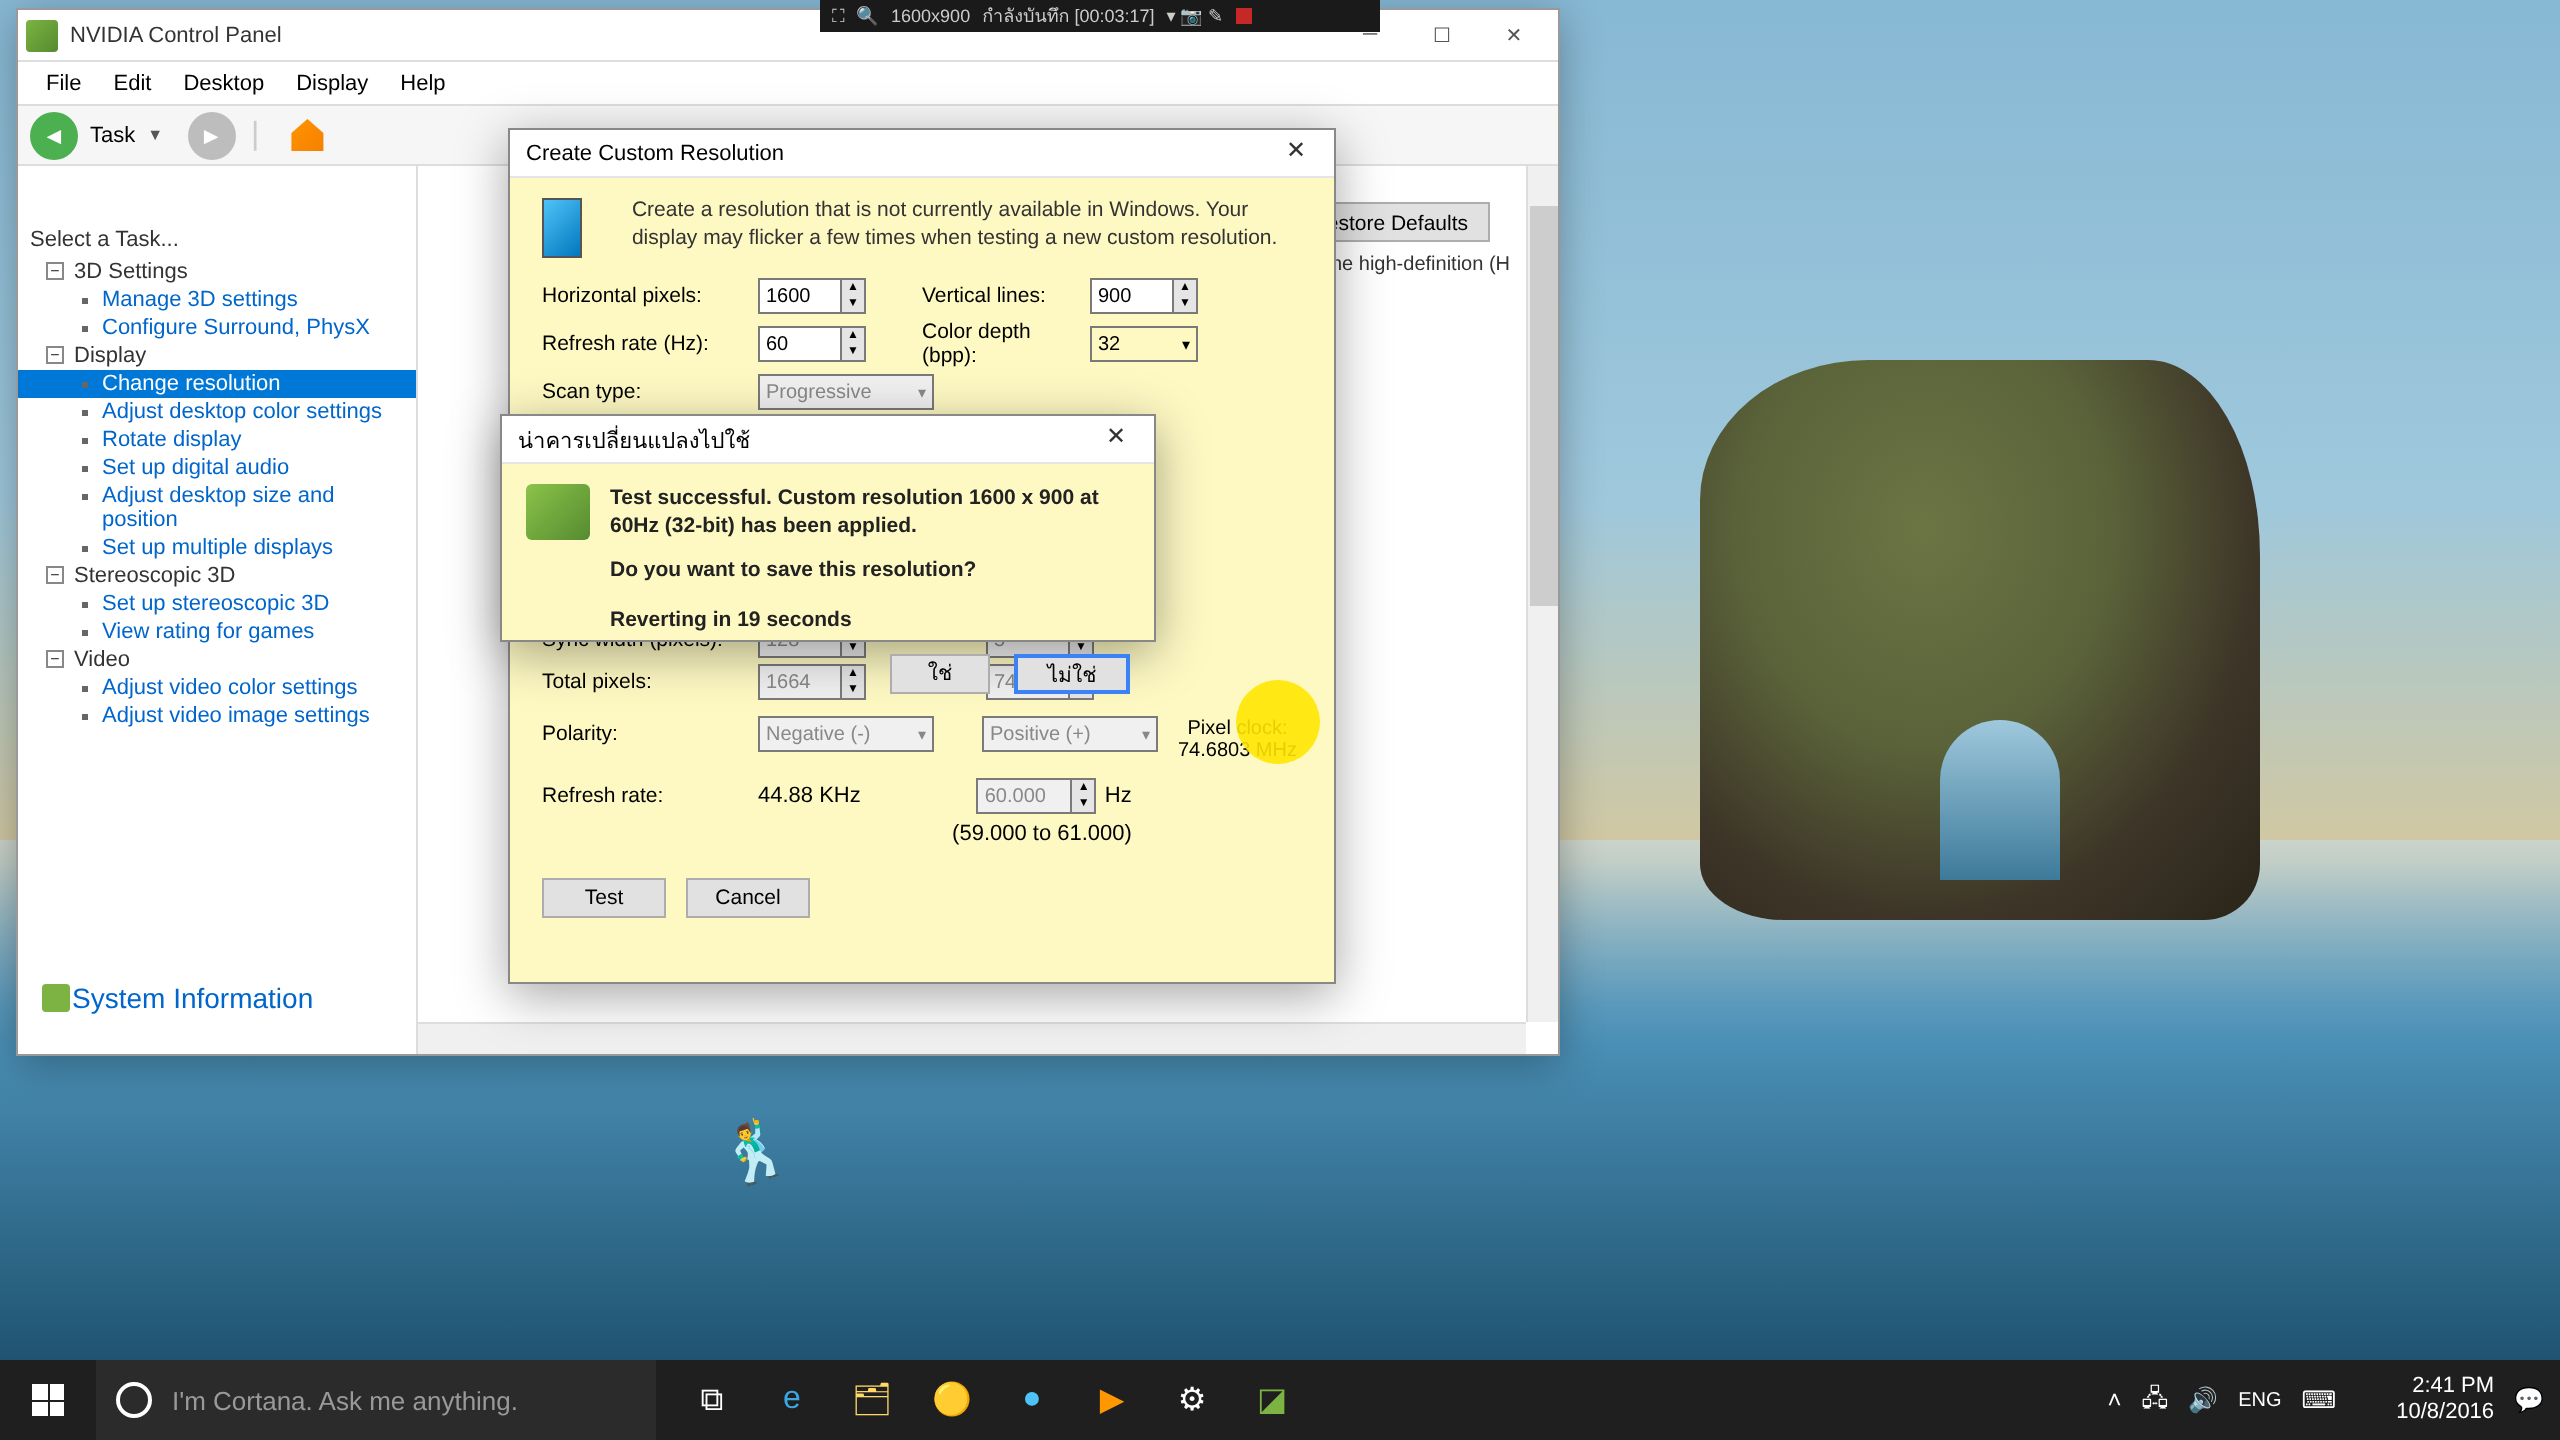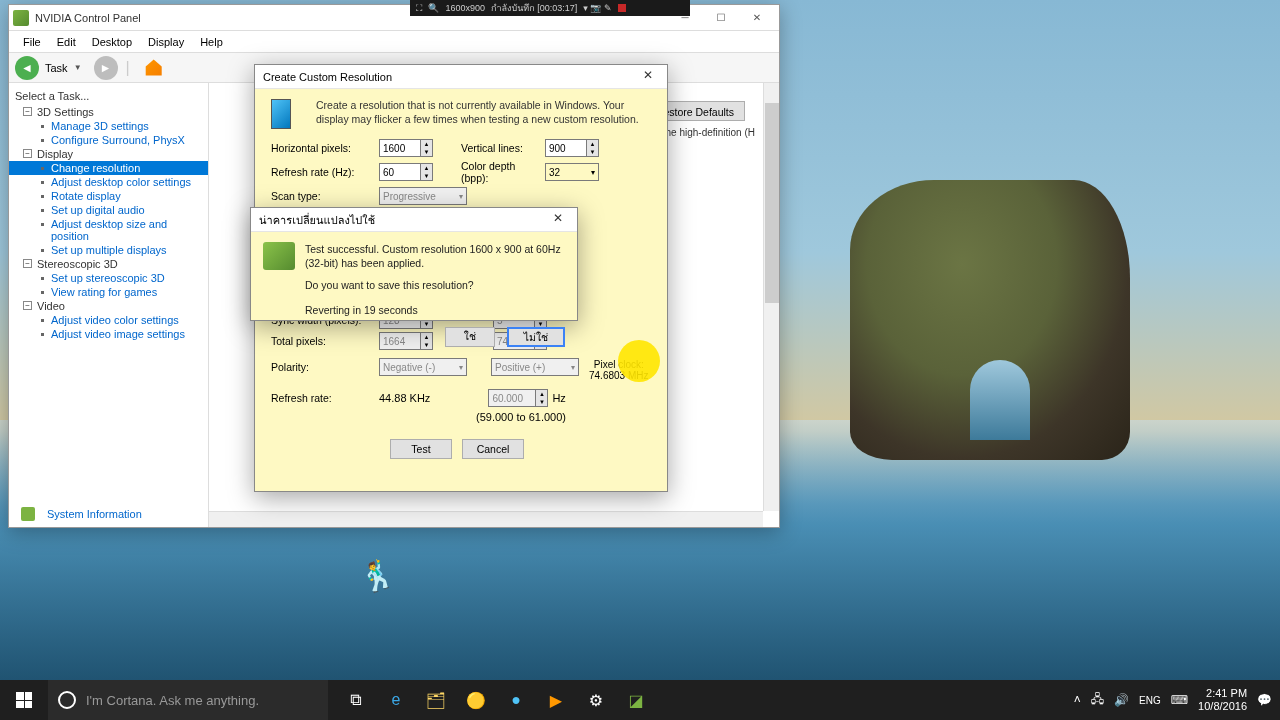--- a/index.html
+++ b/index.html
@@ -20,27 +20,27 @@
 .toolbar { height: 30px; display: flex; align-items: center; padding: 0 6px; gap: 4px; background: #f6f6f6; border-bottom: 1px solid #ddd; }
 .nav-circle { width: 24px; height: 24px; border-radius: 50%; display: flex; align-items: center; justify-content: center; color: #fff; font-size: 12px; cursor: pointer; }
 .nav-back { background: #4caf50; }
 .nav-fwd { background: #bdbdbd; }
 .back-label { font-size: 11px; margin: 0 2px; }
 .dropdown-arrow { font-size: 8px; color: #555; margin-right: 8px; }
 .home-icon { width: 20px; height: 20px; background: linear-gradient(135deg, #ff9800, #f57c00); clip-path: polygon(50% 10%, 90% 45%, 90% 90%, 10% 90%, 10% 45%); margin-left: 6px; }
 
 .content-area { display: flex; height: calc(100% - 78px); }
 .sidebar { width: 200px; border-right: 1px solid #ddd; background: #fff; font-size: 11px; padding: 4px 0; overflow: auto; }
-.task-header { padding: 3px 6px; font-size: 11px; color: #333; }
+.task-header { padding: 3px 6px; font-size: 11px; color: #333; margin-top: 24px; }
 .tree-item { padding: 1px 2px 1px 28px; color: #333; cursor: default; position: relative; }
 .tree-link { color: #0066cc; cursor: pointer; padding: 1px 2px 1px 42px; position: relative; }
 .tree-link.selected { background: #0078d7; color: #fff; }
 .expander { position: absolute; left: 14px; top: 2px; width: 9px; height: 9px; border: 1px solid #888; background: #fff; font-size: 8px; line-height: 7px; text-align: center; cursor: pointer; }
 .tree-link .bullet { position: absolute; left: 32px; top: 6px; width: 3px; height: 3px; background: #666; }
-.sys-info { position: absolute; bottom: 6px; left: 12px; font-size: 11px; color: #0066cc; display: flex; align-items: center; gap: 12px; }
+.sys-info { position: absolute; bottom: 20px; left: 12px; font-size: 14px; color: #0066cc; display: flex; align-items: center; gap: 1px; }
 .sys-info-icon { width: 14px; height: 14px; background: #7cb342; border-radius: 2px; }
 
 .main-panel { flex: 1; position: relative; background: #fff; }
 .scroll-track { position: absolute; right: 0; top: 0; bottom: 16px; width: 16px; background: #f0f0f0; border-left: 1px solid #ddd; }
 .scroll-thumb { position: absolute; top: 20px; width: 14px; height: 200px; background: #cdcdcd; left: 1px; }
 .scroll-h { position: absolute; bottom: 0; left: 0; right: 16px; height: 16px; background: #f0f0f0; border-top: 1px solid #ddd; }
 
 .restore-btn { position: absolute; right: 34px; top: 18px; padding: 4px 10px; font-size: 11px; background: #e1e1e1; border: 1px solid #adadad; }
 .hd-text { position: absolute; right: 24px; top: 44px; font-size: 10px; color: #333; }
 
@@ -58,46 +58,46 @@
 .form-label { width: 108px; font-size: 10.5px; }
 .form-label-r { width: 84px; font-size: 10.5px; margin-left: 28px; }
 .num-input { width: 42px; height: 18px; border: 1px solid #7a7a7a; font-size: 10px; padding: 0 3px; }
 .spinner { width: 12px; height: 18px; border: 1px solid #7a7a7a; border-left: none; background: #e5e5e5; font-size: 6px; display: flex; flex-direction: column; }
 .spinner div { flex: 1; text-align: center; line-height: 8px; }
 .select { width: 54px; height: 18px; border: 1px solid #7a7a7a; font-size: 10px; padding: 0 3px; display: inline-flex; align-items: center; position: relative; }
 .select::after { content: "▾"; position: absolute; right: 3px; font-size: 8px; }
 .wide-select { width: 88px; }
 .disabled { background: #f0f0f0; color: #888; }
 .btn { min-width: 62px; height: 20px; border: 1px solid #adadad; background: #e1e1e1; font-size: 10.5px; cursor: pointer; }
-.btn-row { display: flex; justify-content: center; gap: 10px; margin-top: 16px; padding-right: 8px; }
+.btn-row { display: flex; justify-content: flex-start; gap: 10px; margin-top: 16px; padding-right: 8px; }
 .pixel-clock { font-size: 10px; text-align: center; margin-top: 6px; }
 
 .confirm-dialog { left: 250px; top: 207px; width: 328px; height: 114px; z-index: 30; }
 .confirm-body { padding: 10px 12px; display: flex; gap: 10px; }
 .confirm-icon { width: 32px; height: 28px; background: linear-gradient(135deg, #8bc34a, #558b2f); border-radius: 3px; flex-shrink: 0; }
-.confirm-text { font-size: 10.5px; color: #222; line-height: 1.35; }
+.confirm-text { font-size: 10.5px; color: #222; line-height: 1.35; font-weight: bold; }
 .confirm-btns { display: flex; justify-content: flex-end; gap: 12px; padding: 0 12px 10px 0; }
 .btn-primary { border: 2px solid #3b82f6; }
 
 .highlight-dot { position: absolute; left: 618px; top: 340px; width: 42px; height: 42px; background: #ffe600; border-radius: 50%; z-index: 25; opacity: 0.9; }
 
 .top-recorder { position: absolute; left: 410px; top: 0; width: 280px; height: 16px; background: #1a1a1a; color: #ccc; font-size: 9px; display: flex; align-items: center; padding: 0 6px; gap: 6px; z-index: 50; }
 .rec-dot { width: 8px; height: 8px; background: #c62828; }
 
 .taskbar { position: absolute; bottom: 0; left: 0; right: 0; height: 40px; background: #1f1f1f; display: flex; align-items: center; z-index: 100; }
 .start-btn { width: 48px; height: 40px; display: flex; align-items: center; justify-content: center; cursor: pointer; }
 .win-logo { width: 16px; height: 16px; display: grid; grid-template: 1fr 1fr / 1fr 1fr; gap: 1px; }
 .win-logo div { background: #fff; }
 .cortana { display: flex; align-items: center; height: 40px; width: 280px; background: #2b2b2b; padding: 0 10px; gap: 10px; color: #999; font-size: 13px; }
 .cortana-circle { width: 18px; height: 18px; border: 2px solid #fff; border-radius: 50%; }
 .task-icons { display: flex; margin-left: 8px; }
 .task-icon { width: 40px; height: 40px; display: flex; align-items: center; justify-content: center; cursor: pointer; }
 .tray { margin-left: auto; display: flex; align-items: center; padding: 0 8px; color: #fff; font-size: 10px; gap: 10px; }
 .tray-icon { font-size: 12px; }
-.clock { text-align: right; line-height: 1.2; font-size: 11px; }
+.clock { text-align: right; line-height: 1.2; font-size: 11px; margin-left: 20px; }
 </style>
 </head>
 <body>
 
 <div class="desktop-bg">
   <div class="water"></div>
   <div class="rock">
       <div class="arch"></div>
     </div>
   <div class="person">🕺</div>

